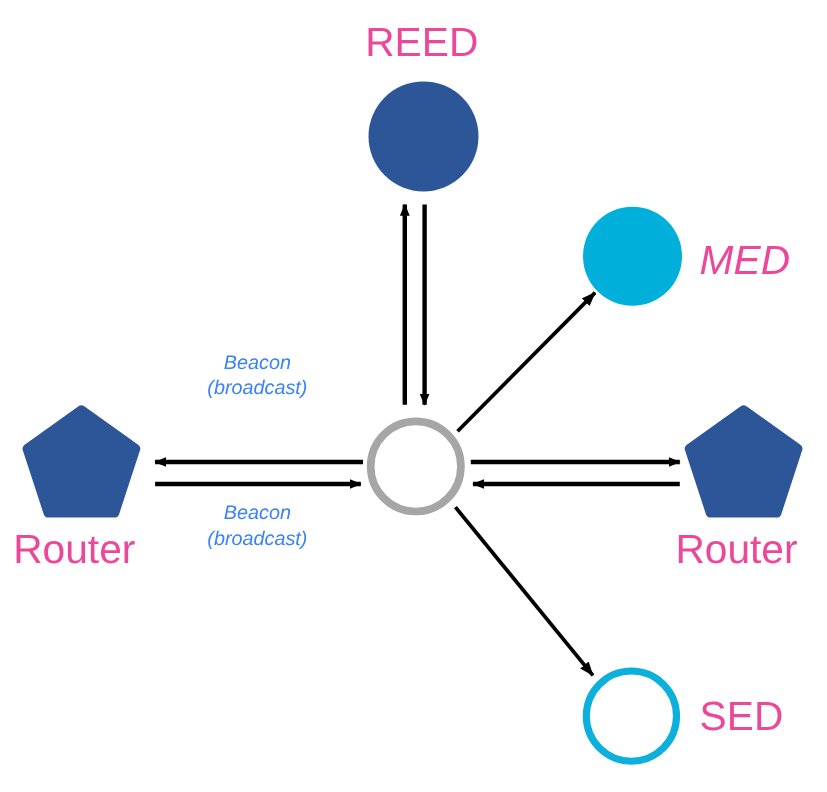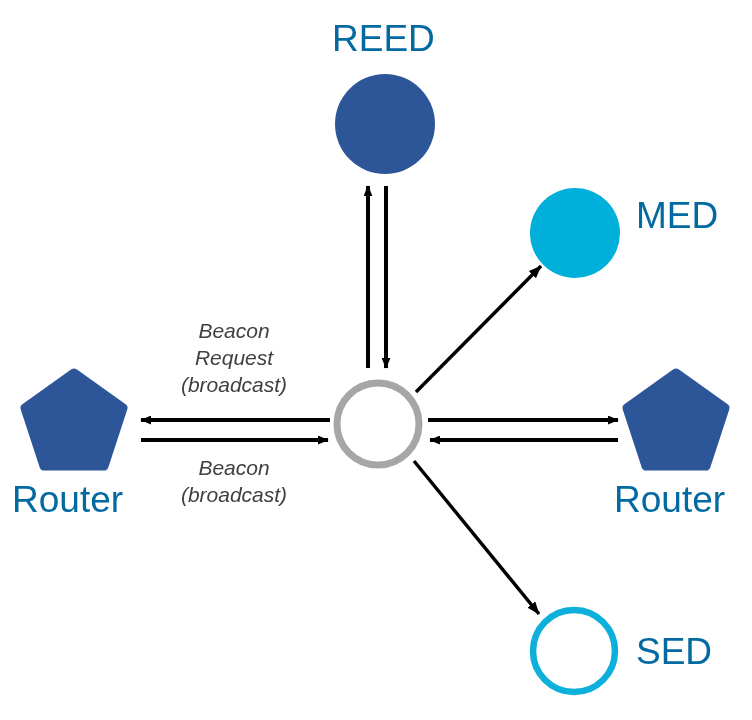--- a/index.html
+++ b/index.html
@@ -24,36 +24,36 @@
     top: 0;
     left: 0;
     width: 752px;
     height: 720px;
   }
   .node-label {
     position: absolute;
     font-family: "Liberation Sans", sans-serif;
     font-size: 37px;
     font-weight: 400;
-    color: #0369a1;
+    color: #ec4899;
     line-height: 1;
     white-space: nowrap;
   }
   .edge-label {
     position: absolute;
     font-family: "Liberation Sans", sans-serif;
     font-style: italic;
-    font-size: 21px;
-    color: #404040;
+    font-size: 18px;
+    color: #3b82f6;
     line-height: 1.28;
     text-align: center;
     white-space: nowrap;
   }
   #label-reed   { left: 332px; top: 20px; }
-  #label-med    { left: 636px; top: 197px; }
+  #label-med    { left: 636px; top: 218px; font-style: italic; }
   #label-sed    { left: 636px; top: 633px; text-align: center; }
   #label-router-left  { left: 12px;  top: 481px; }
   #label-router-right { left: 614px; top: 481px; }
   #label-beacon-request { left: 168px; top: 318px; width: 132px; }
   #label-beacon         { left: 168px; top: 455px; width: 132px; }
 </style>
 </head>
 <body>
 
 <div id="diagram-root">
@@ -115,21 +115,20 @@
   <div class="node-label" id="label-med">MED</div>
 
   <div class="node-label" id="label-sed">SED</div>
 
   <div class="node-label" id="label-router-left">Router</div>
 
   <div class="node-label" id="label-router-right">Router</div>
 
   <div class="edge-label" id="label-beacon-request">
     <div>Beacon</div>
-    <div>Request</div>
     <div>(broadcast)</div>
   </div>
 
   <div class="edge-label" id="label-beacon">
     <div>Beacon</div>
     <div>(broadcast)</div>
   </div>
 
 </div>
 

